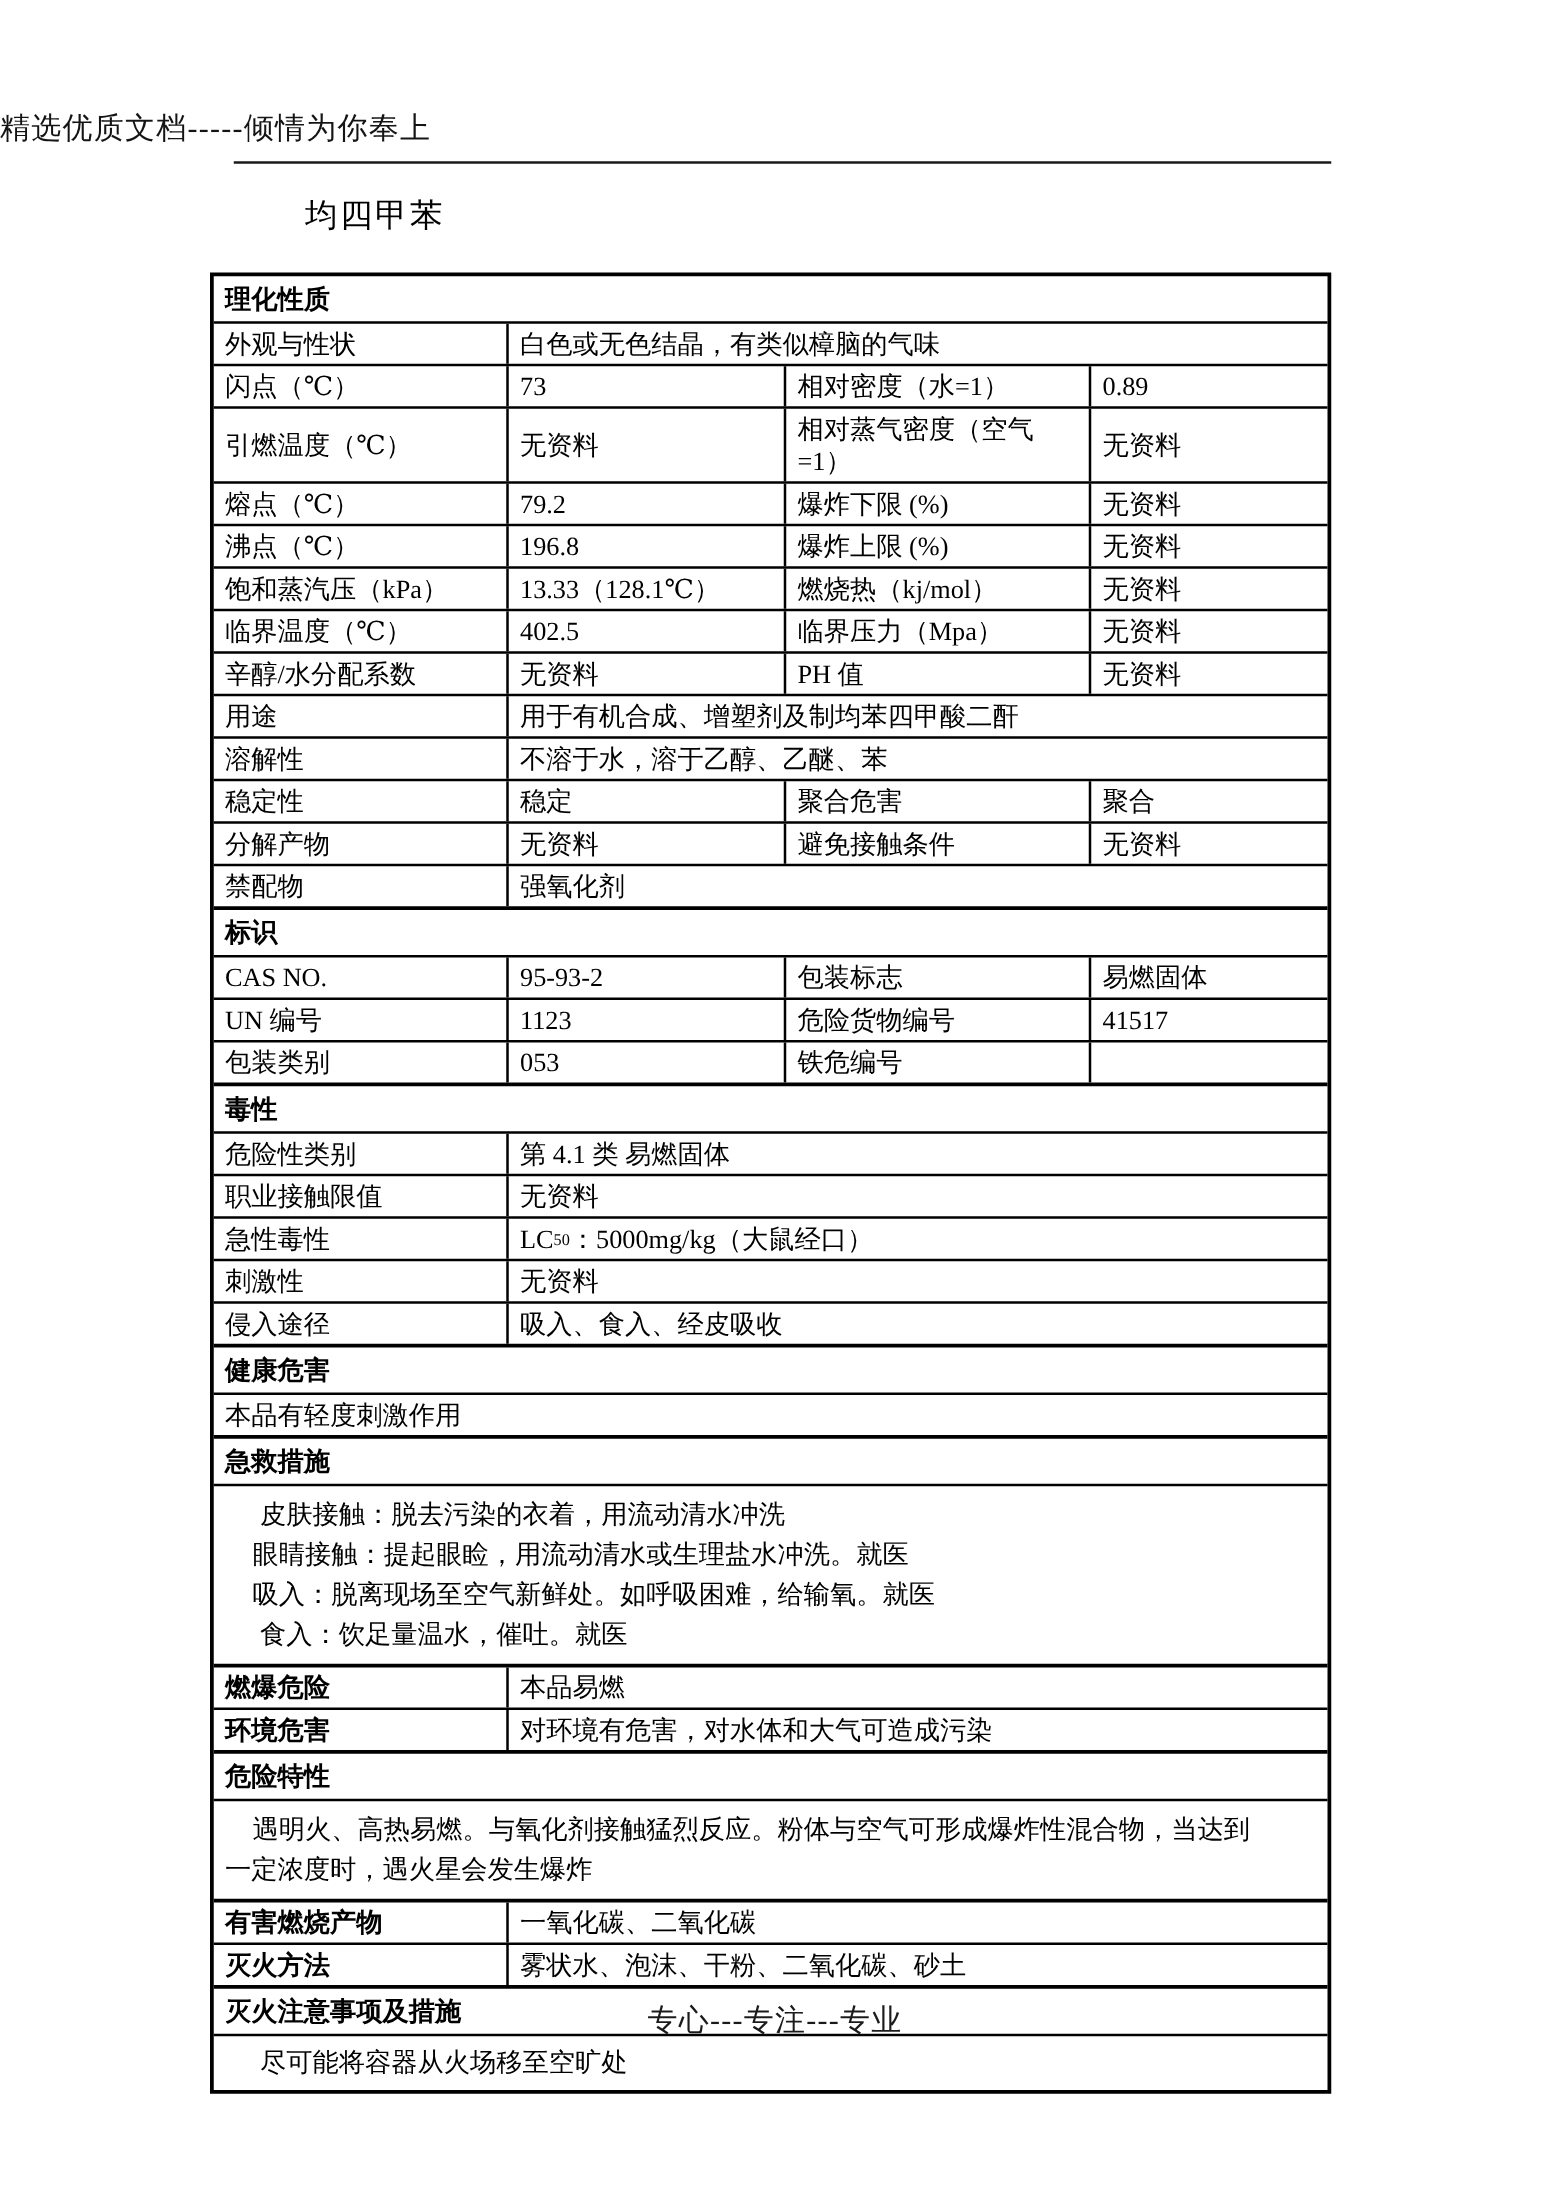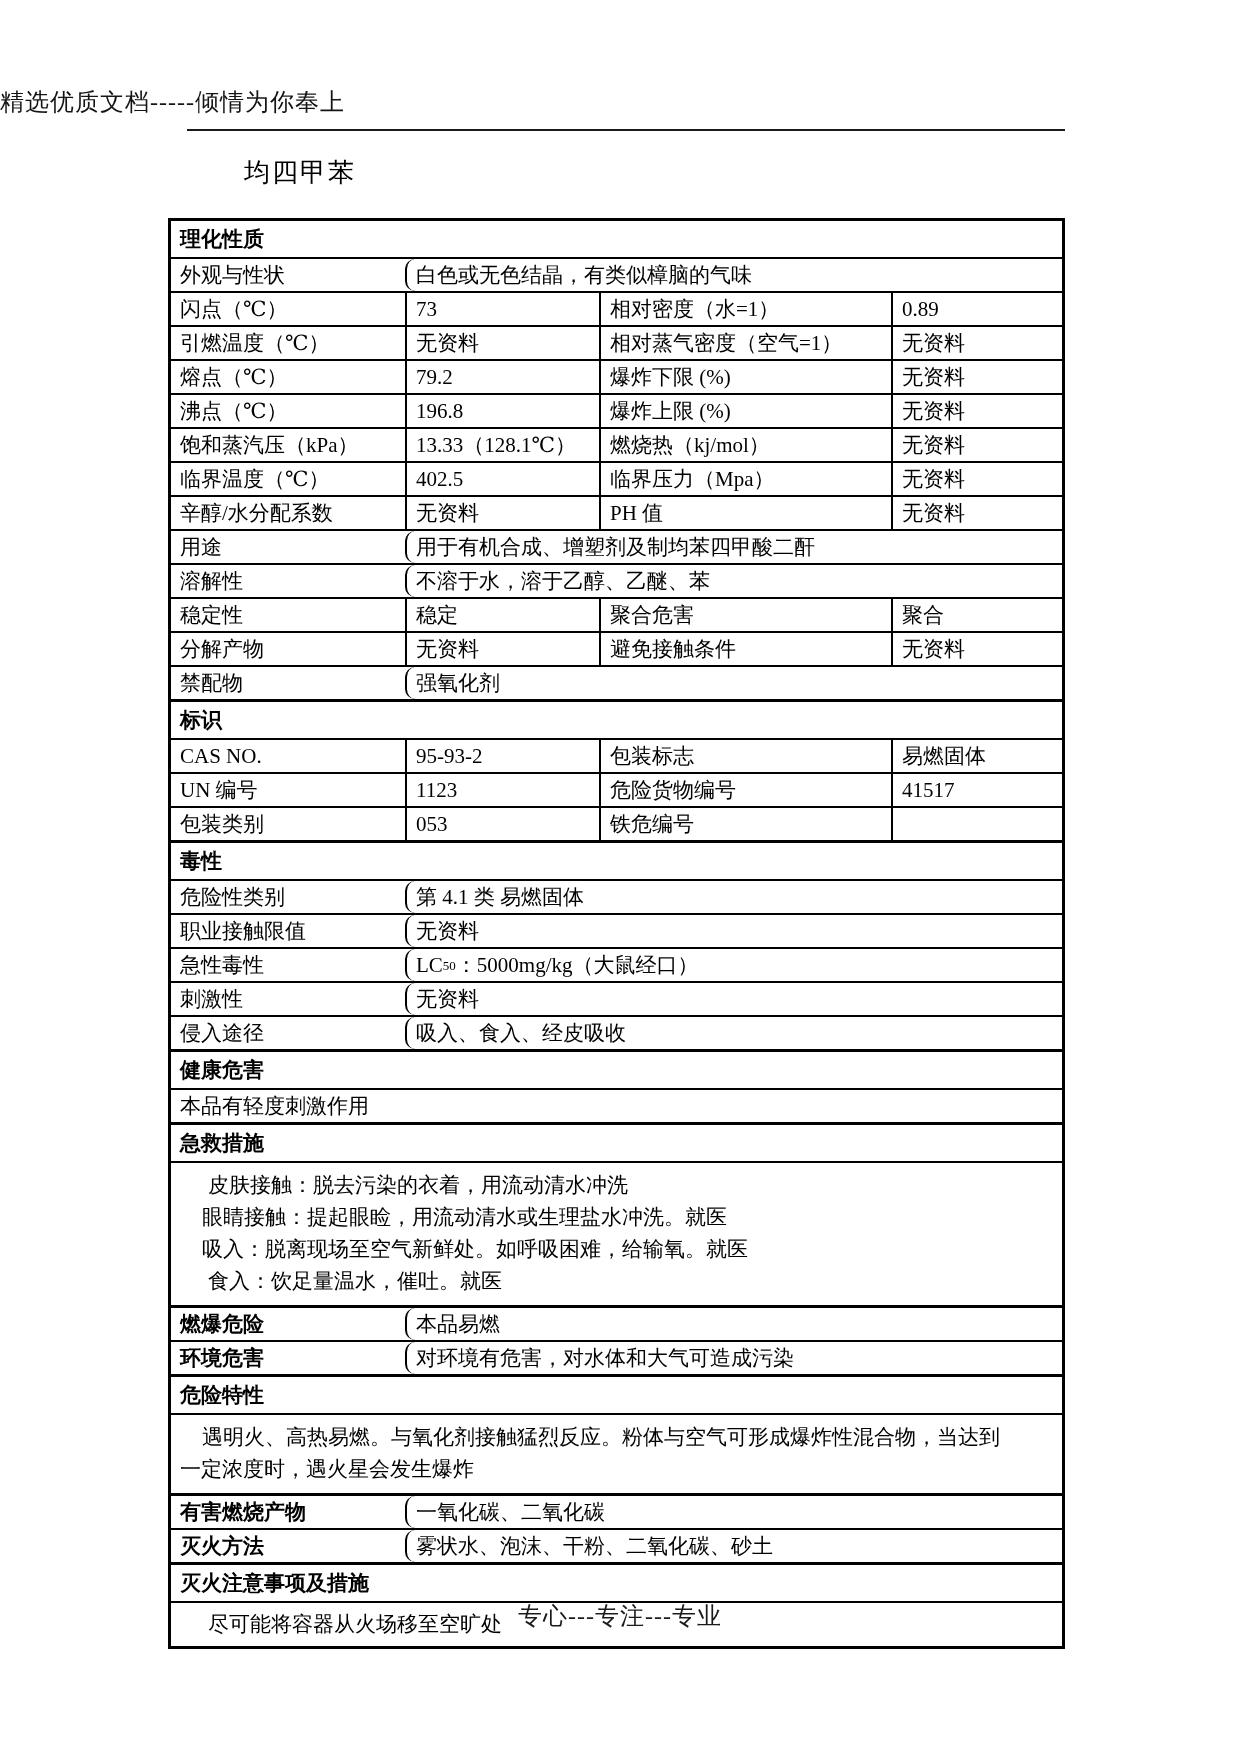--- a/index.html
+++ b/index.html
@@ -25,24 +25,24 @@
     border:3px solid #000;box-sizing:border-box;background:#fff;
   }
   .t-row{display:flex;border-top:2px solid #000;min-height:34px;box-sizing:border-box;}
   .t-row.first{border-top:none;}
   .t-row.thick{border-top:3px solid #000;text-align:right;}
   .cell{
     box-sizing:border-box;font-size:21px;line-height:26px;
     padding:3px 6px 3px 9px;display:flex;align-items:center;color:#000;
   }
   .c1{width:234px;flex:none;}
-  .c2{width:194px;flex:none;border-left:2px solid #000;}
-  .c3{width:292px;flex:none;border-left:2px solid #000;}
+  .c2{width:222px;flex:none;border-left:2px solid #000;}
+  .c3{width:244px;flex:none;border-left:2px solid #000;}
   .c4{flex:1;border-left:2px solid #000;}
-  .vmerge{flex:1;border-left:2px solid #000;border-radius:10px;}
+  .vmerge{flex:1;border-left:2px solid #000;}
   .fullw{width:100%;}
   .section-cell{font-weight:bold;min-height:36px;}
   .bold{font-weight:bold;}
   .lines-cell{display:block;padding:6px 10px 8px 9px;}
   .line{font-size:21px;line-height:32px;color:#000;}
   .line.indent{padding-left:28px;}
   .line.indent-sm{padding-left:22px;}
   sub.sb{font-size:13px;line-height:1;}
   .footer-note{
     position:absolute;top:1600px;left:0;width:1240px;

